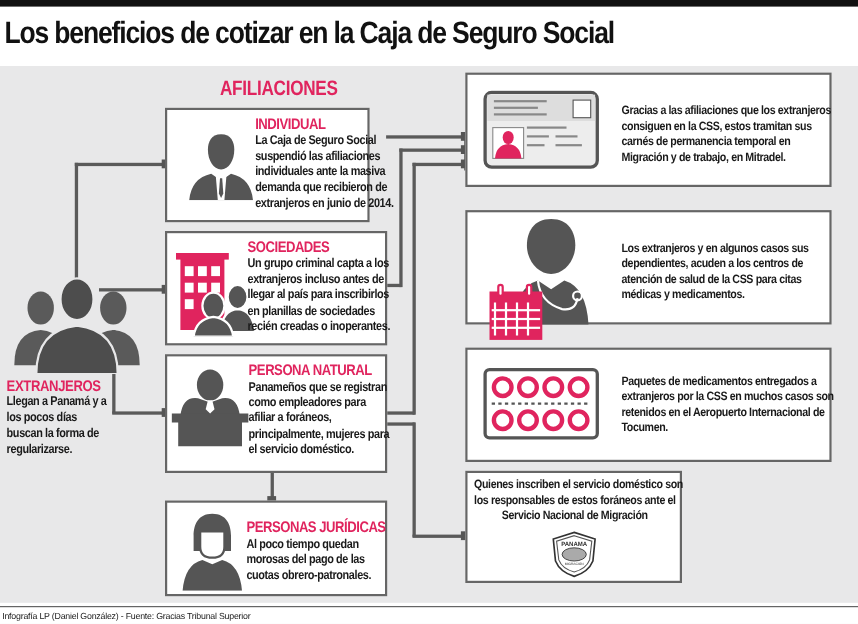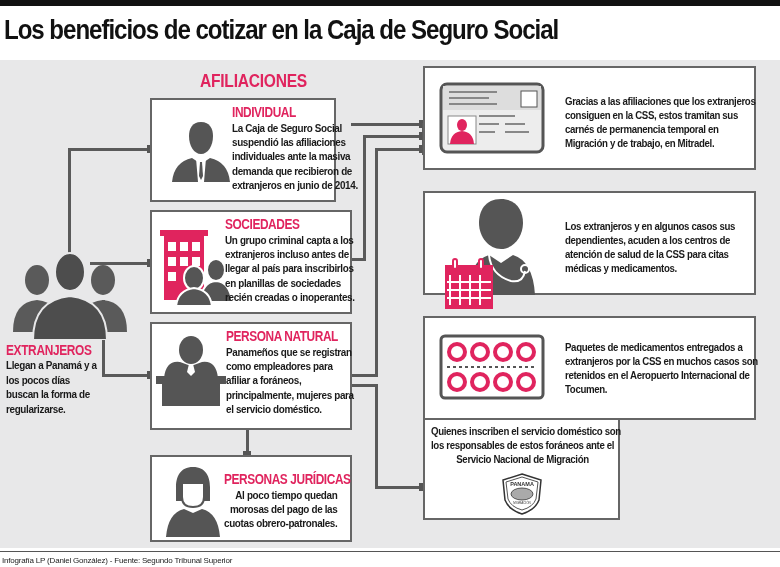--- a/index.html
+++ b/index.html
@@ -142,21 +142,21 @@
   <div class="hd" style="left:74px; top:4px;">PERSONA NATURAL</div>
   <div class="tx" style="left:74px; top:21px;">
     <div>Panameños que se registran</div>
     <div>como empleadores para</div>
     <div>afiliar a foráneos,</div>
     <div>principalmente, mujeres para</div>
     <div>el servicio doméstico.</div>
   </div>
 </div>
 
-<div class="box" style="left:150px; top:455px; width:202px; height:87px;text-align:right;">
+<div class="box" style="left:150px; top:455px; width:202px; height:87px;">
   <svg style="left:12px; top:6px;" width="58" height="74" viewBox="0 0 58 74">
     <g fill="#555">
       <path d="M29 4 C16 4 12 14 12 24 L12 38 L18 38 L18 24 L40 24 L40 38 L46 38 L46 24 C46 14 42 4 29 4Z"></path>
       <path d="M2 74 Q4 50 20 46 L29 50 L38 46 Q54 50 56 74 Z"></path>
     </g>
     <path d="M18 20 L40 20 L40 34 Q40 44 29 44 Q18 44 18 34 Z" fill="#fff" stroke="#555" stroke-width="2"></path>
   </svg>
   <div class="hd" style="left:72px; top:14px;">PERSONAS JURÍDICAS</div>
   <div class="tx" style="left:72px; top:31px;">
     <div>Al poco tiempo quedan</div>
@@ -239,29 +239,29 @@
     <line x1="8" y1="33" x2="98" y2="33" stroke="#555" stroke-width="2" stroke-dasharray="3 3"></line>
   </svg>
   <div class="rtx" style="left:140px; top:22px;">
     <div>Paquetes de medicamentos entregados a</div>
     <div>extranjeros por la CSS en muchos casos son</div>
     <div>retenidos en el Aeropuerto Internacional de</div>
     <div>Tocumen.</div>
   </div>
 </div>
 
-<div class="box" style="left:423px; top:418px; width:197px; height:102px;">
+<div class="box" style="left:423px; top:428px; width:197px; height:102px;">
   <div class="rtx" style="left:6px; top:4px; text-align:center; width:208px;">
     <div>Quienes inscriben el servicio doméstico son</div>
     <div>los responsables de estos foráneos ante el</div>
     <div>Servicio Nacional de Migración</div>
   </div>
   <svg style="left:76px; top:52px;" width="42" height="44" viewBox="0 0 42 44">
     <path d="M21 2 L40 8 L38 28 Q34 38 21 42 Q8 38 4 28 L2 8 Z" fill="#fff" stroke="#333" stroke-width="1.5"></path>
     <path d="M21 5 L37 10 L35 27 Q32 35 21 38 Q10 35 7 27 L5 10 Z" fill="none" stroke="#555" stroke-width="1"></path>
     <ellipse cx="21" cy="22" rx="11" ry="6" fill="#aaa" stroke="#333" stroke-width="0.8"></ellipse>
     <text x="21" y="14" text-anchor="middle" font-size="5.5" font-weight="bold" fill="#333" font-family="Liberation Sans, sans-serif">PANAMA</text>
     <text x="21" y="32" text-anchor="middle" font-size="3" fill="#333" font-family="Liberation Sans, sans-serif">MIGRACIÓN</text>
   </svg>
 </div>
 
 <div class="footer-rule"></div>
-<div class="footer">Infografía LP (Daniel González) - Fuente: Segundo Tribunal Superior</div>
+<div class="footer">Infografía LP (Daniel González) - Fuente: Gracias Tribunal Superior</div>
 
 </body></html>

